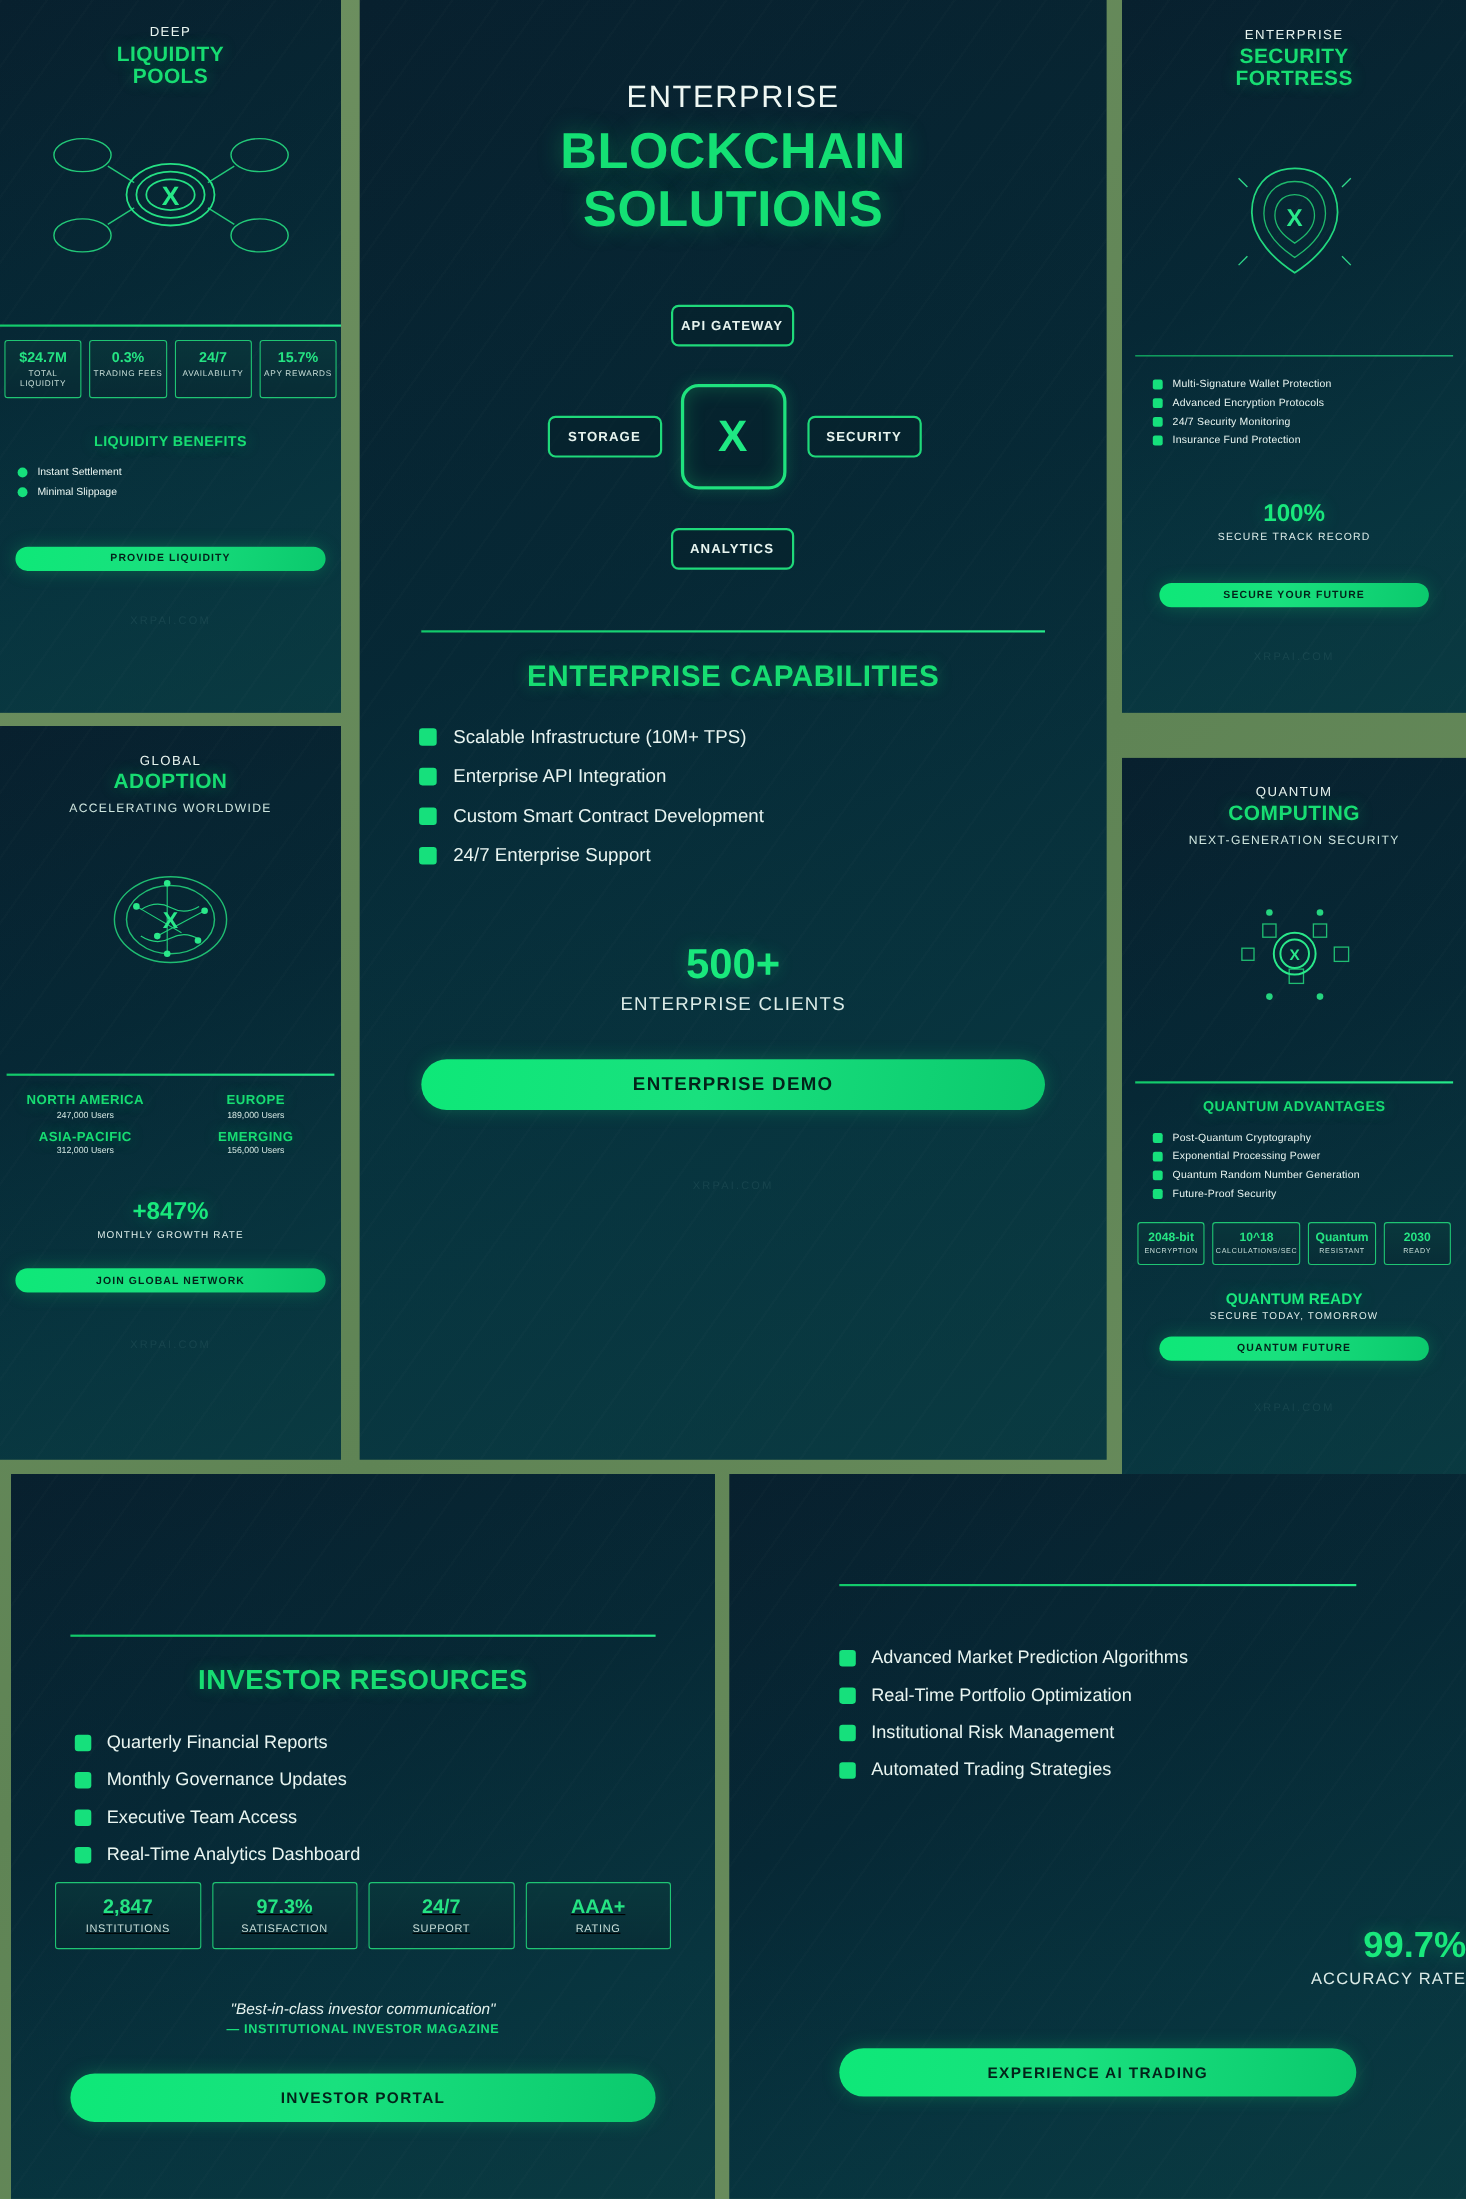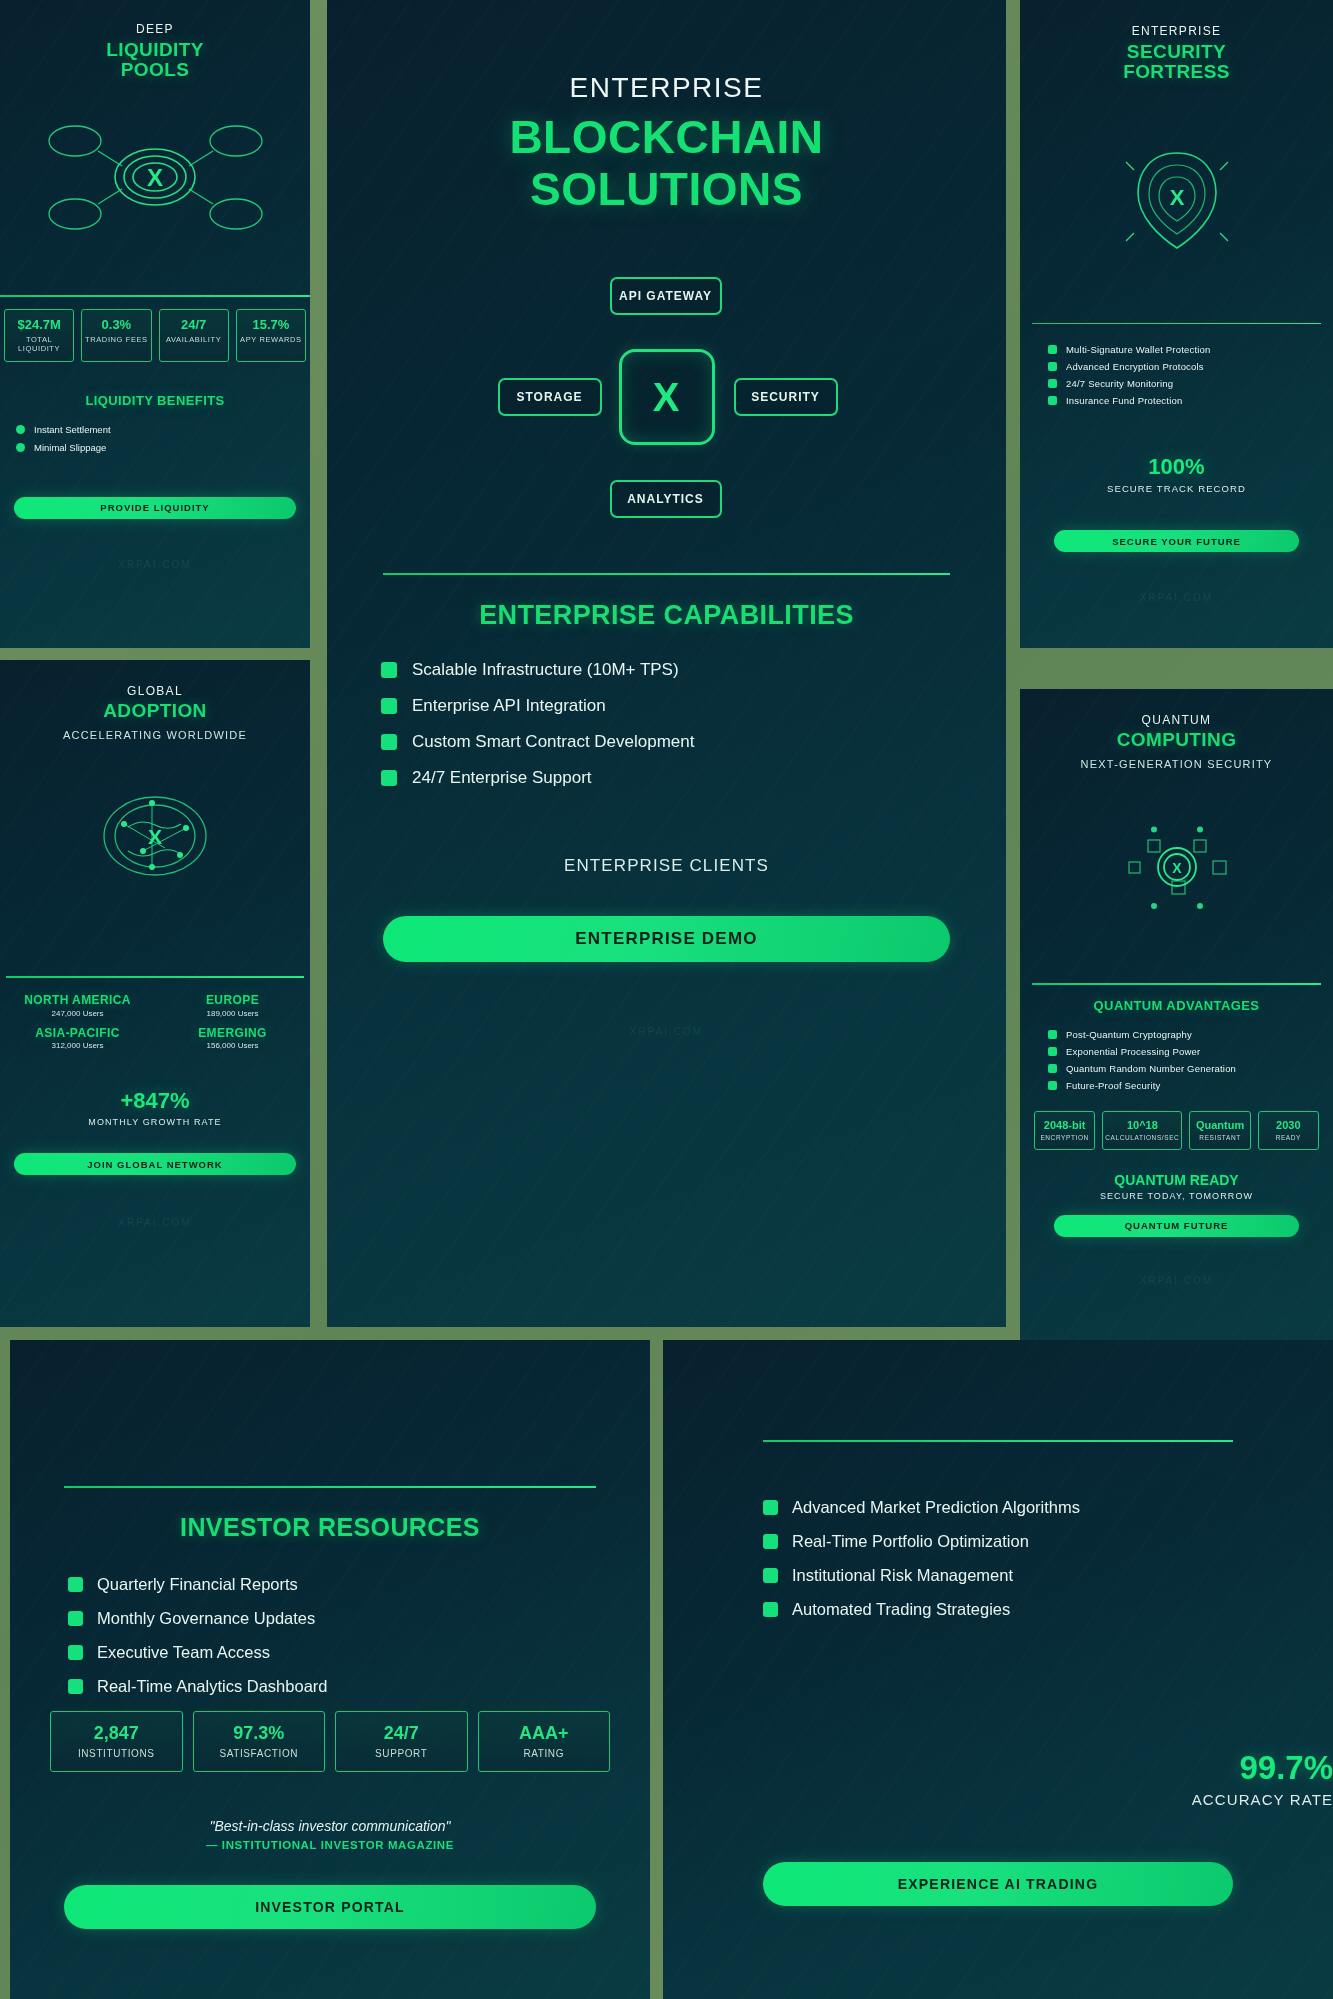--- a/index.html
+++ b/index.html
@@ -255,20 +255,21 @@
           <span class="sq"></span>
           <span class="txt">Custom Smart Contract Development</span>
         </li>
         <li>
           <span class="sq"></span>
           <span class="txt">24/7 Enterprise Support</span>
         </li>
       </ul>
 
       <div class="metric" style="margin-top:68px;">
+        <div class="v" style="font-size:38px;">500+</div>
         <div class="l" style="font-size:17px; margin-top:4px;">ENTERPRISE CLIENTS</div>
       </div>
 
       <div style="padding:0 56px; margin-top:40px;">
         <button class="cta xl" style="width:100%;">ENTERPRISE DEMO</button>
       </div>
 
       <div class="watermark" style="margin-top:64px;">XRPAI.COM</div>
     </div>
   </section>
@@ -508,21 +509,21 @@
         <li>
           <span class="sq"></span>
           <span class="txt">Executive Team Access</span>
         </li>
         <li>
           <span class="sq"></span>
           <span class="txt">Real-Time Analytics Dashboard</span>
         </li>
       </ul>
 
-      <div class="statrow" style="padding:0 40px; gap:10px;">
+      <div class="statrow" style="padding:0 40px; gap:10px;text-decoration:underline;">
         <div class="statbox" style="padding:11px 2px 12px;">
           <div class="statval" style="font-size:18px;">2,847</div>
           <div class="statlbl" style="font-size:10px; margin-top:4px;">INSTITUTIONS</div>
         </div>
         <div class="statbox" style="padding:11px 2px 12px;">
           <div class="statval" style="font-size:18px;">97.3%</div>
           <div class="statlbl" style="font-size:10px; margin-top:4px;">SATISFACTION</div>
         </div>
         <div class="statbox" style="padding:11px 2px 12px;">
           <div class="statval" style="font-size:18px;">24/7</div>

